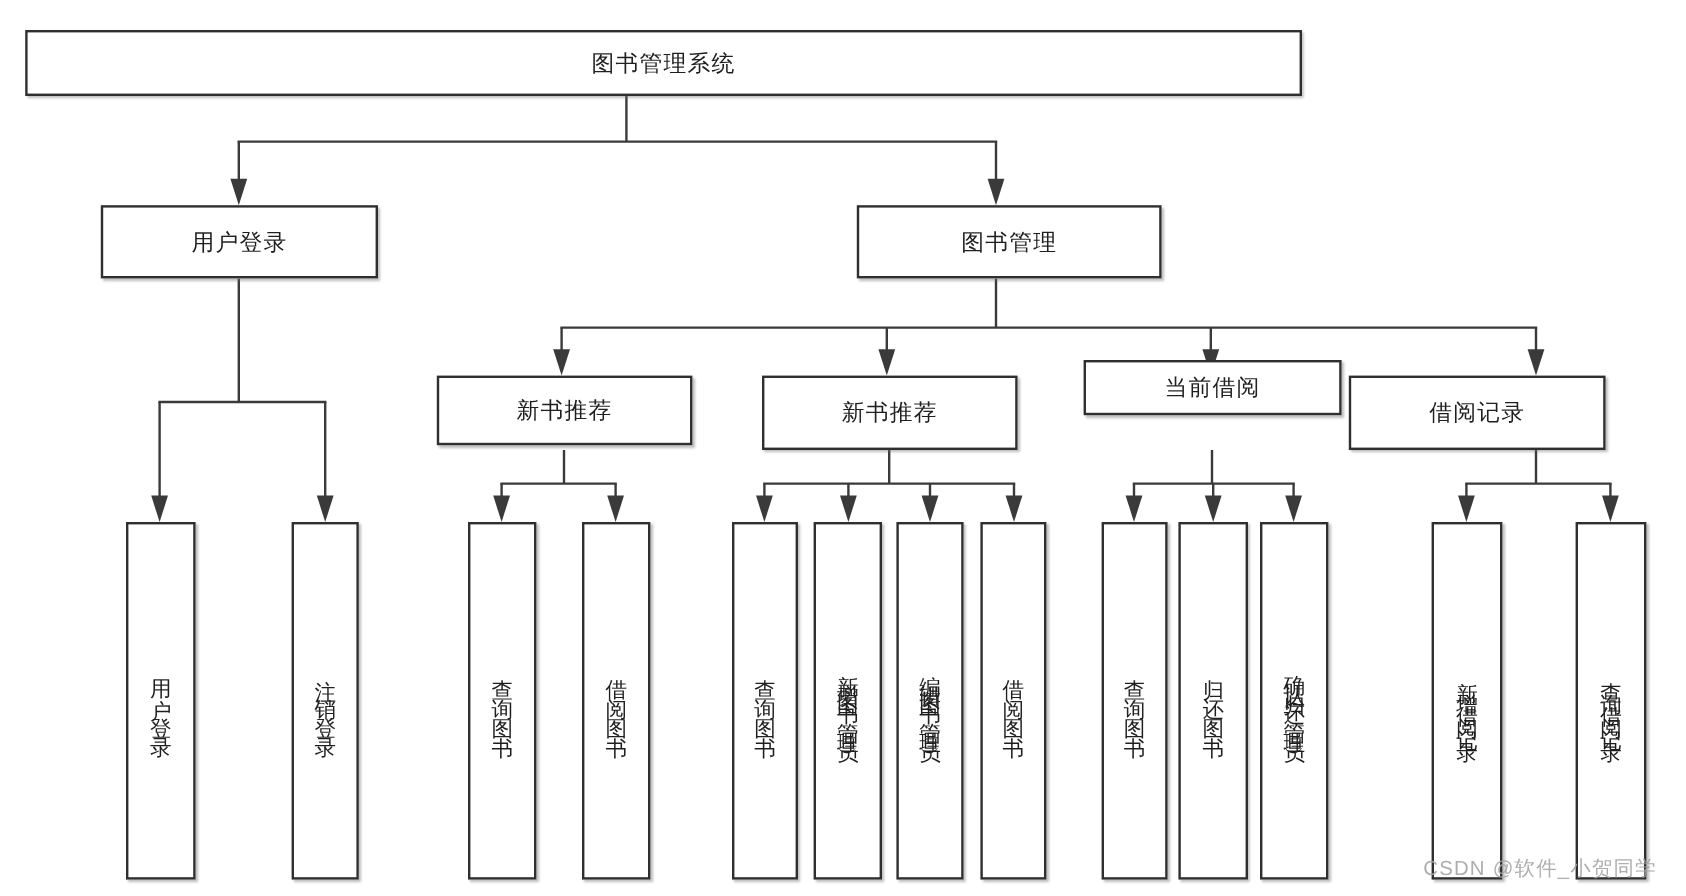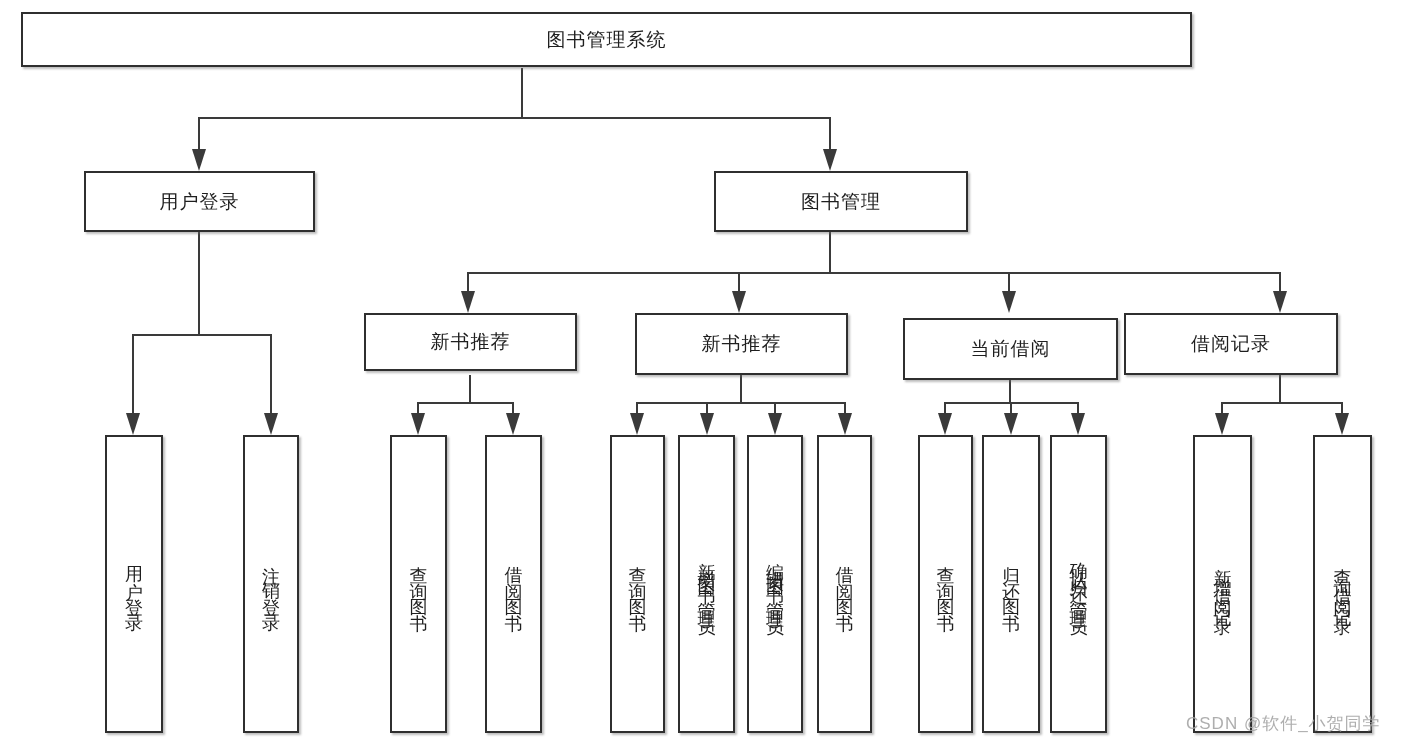--- a/index.html
+++ b/index.html
@@ -123,38 +123,38 @@
     <g>
       <line x1="1280" y1="375" x2="1280" y2="403"></line>
       <line x1="1221" y1="403" x2="1343" y2="403"></line>
       <line x1="1222" y1="403" x2="1222" y2="415"></line>
       <polygon points="1215,413 1229,413 1222,435"></polygon>
       <line x1="1342" y1="403" x2="1342" y2="415"></line>
       <polygon points="1335,413 1349,413 1342,435"></polygon>
     </g>
   </svg>
 
-  <div class="box" style="left:21px;top:12px;width:1171px;height:55px">
+  <div class="box" style="left:21px;top:25px;width:1064px;height:55px">
     <span class="hlabel">图书管理系统</span>
   </div>
 
   <div class="box" style="left:84px;top:171px;width:231px;height:61px">
     <span class="hlabel">用户登录</span>
   </div>
   <div class="box" style="left:714px;top:171px;width:254px;height:61px">
     <span class="hlabel">图书管理</span>
   </div>
 
   <div class="box" style="left:364px;top:313px;width:213px;height:58px">
     <span class="hlabel">新书推荐</span>
   </div>
   <div class="box" style="left:635px;top:313px;width:213px;height:62px">
     <span class="hlabel">新书推荐</span>
   </div>
-  <div class="box" style="left:903px;top:318px;width:215px;height:62px">
+  <div class="box" style="left:903px;top:300px;width:215px;height:46px">
     <span class="hlabel">当前借阅</span>
   </div>
   <div class="box" style="left:1124px;top:313px;width:214px;height:62px">
     <span class="hlabel">借阅记录</span>
   </div>
 
   <div class="box leaf" style="left:105px;width:58px">
     <span class="vtext ls-wide">用户登录</span>
   </div>
   <div class="box leaf" style="left:243px;width:56px">

